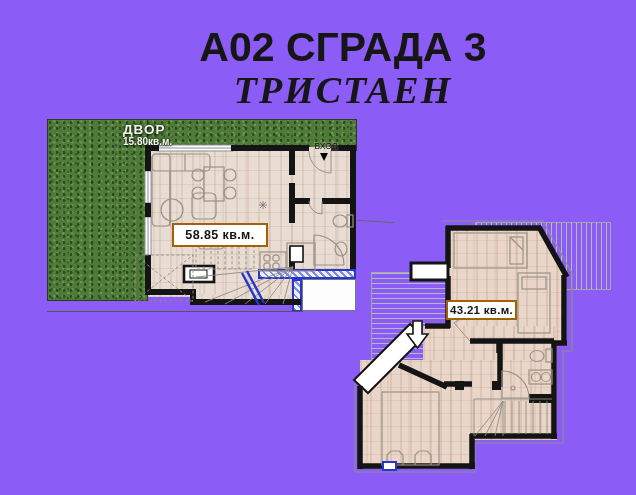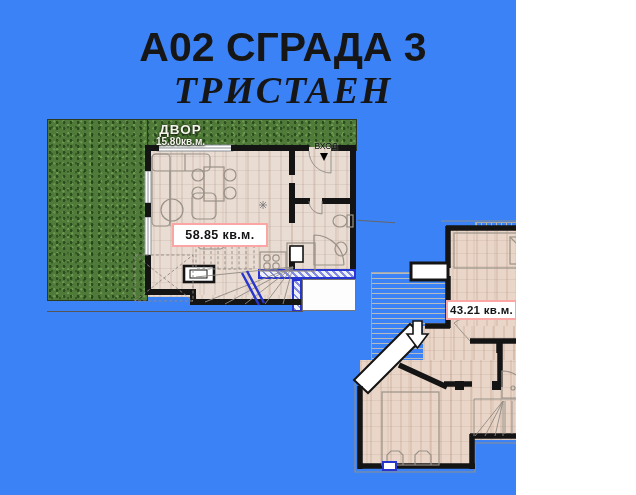--- a/index.html
+++ b/index.html
@@ -1,16 +1,16 @@
 <!DOCTYPE html>
 <html style="--c-text: #161616; --c-wall: #141414; --c-grass: #4f7a39; --c-floor_lower: #e9dcd2; --c-floor_upper: #e9d6c8; --c-accent_blue: #2636cf; --c-hatch_line: #b6bbc0; --c-furniture_line: #9a9288;"><head>
 <meta charset="utf-8">
 <style>
   html,body{margin:0;padding:0;background:#fff;}
-  #canvas{position:relative;width:516px;height:495px;background:#3b82f6;overflow:hidden;
+  #canvas{position:relative;width:636px;height:495px;background:#8b5cf6;overflow:hidden;
           font-family:"Liberation Sans",sans-serif;}
   .abs{position:absolute;}
 
   
   #title{left:0;top:24px;width:100%;text-align:center;transform:translateX(25px);
          font-size:41px;font-weight:700;color:var(--c-text);letter-spacing:0px;}
   #subtitle{left:0;top:68px;width:100%;text-align:center;transform:translateX(25px);
          font-family:"Liberation Serif",serif;font-style:italic;font-weight:600;
          font-size:38px;color:var(--c-text);letter-spacing:2px;}
 
@@ -38,25 +38,25 @@
       repeating-linear-gradient(90deg, transparent 0 6px, rgba(190,150,128,.15) 6px 8px, transparent 8px 21px),
       repeating-linear-gradient(0deg, rgba(125,92,74,.10) 0 1px, transparent 1px 13px);}
   .hatchH{background-image:repeating-linear-gradient(180deg, var(--c-hatch_line) 0 1px, transparent 1px 5px);
     border:1px solid #a3a8ad;box-sizing:border-box;}
   .hatchV{background-image:repeating-linear-gradient(90deg, var(--c-hatch_line) 0 1px, transparent 1px 5px);
     border:1px solid #a3a8ad;box-sizing:border-box;}
   .bluebar{background-image:repeating-linear-gradient(45deg, rgba(38,54,207,.55) 0 2px, rgba(255,255,255,0) 2px 5px);
     border:2px solid var(--c-accent_blue);box-sizing:border-box;background-color:#eef0fb;}
 
   
-  .area-box{background:#fff;border:2px solid #fca5a5;color:#141414;display:flex;
+  .area-box{background:#fff;border:2px solid #a16207;color:#141414;display:flex;
     align-items:center;justify-content:center;font-weight:700;}
   #label1{left:127px;top:106px;width:92px;height:20px;font-size:12.5px;letter-spacing:.4px;}
   #label2{left:93px;top:80px;width:67px;height:16px;font-size:11.5px;letter-spacing:.3px;}
-  #yard-label{left:78px;top:5px;width:115px;text-align:center;color:#f4f4ec;
+  #yard-label{left:78px;top:5px;width:115px;color:#f4f4ec;
     text-shadow:0 1px 2px #16230e,0 0 3px #16230e;font-weight:700;}
   #yard-label .l1{font-size:13.5px;letter-spacing:1px;}
   #yard-label .l2{font-size:10px;margin-top:-1px;}
   #entrance-label{left:260px;top:24px;width:42px;text-align:center;font-size:8.5px;
     font-weight:400;color:#0d0d0d;text-shadow:0 0 2px rgba(230,240,220,.8);}
   #entrance-arrow{left:275px;top:36px;width:0;height:0;border:4.5px solid transparent;
     border-top:8px solid #000;}
   .outline-line{border-top:1.5px solid #555;}
 
   svg{position:absolute;left:0;top:0;overflow:visible;}

